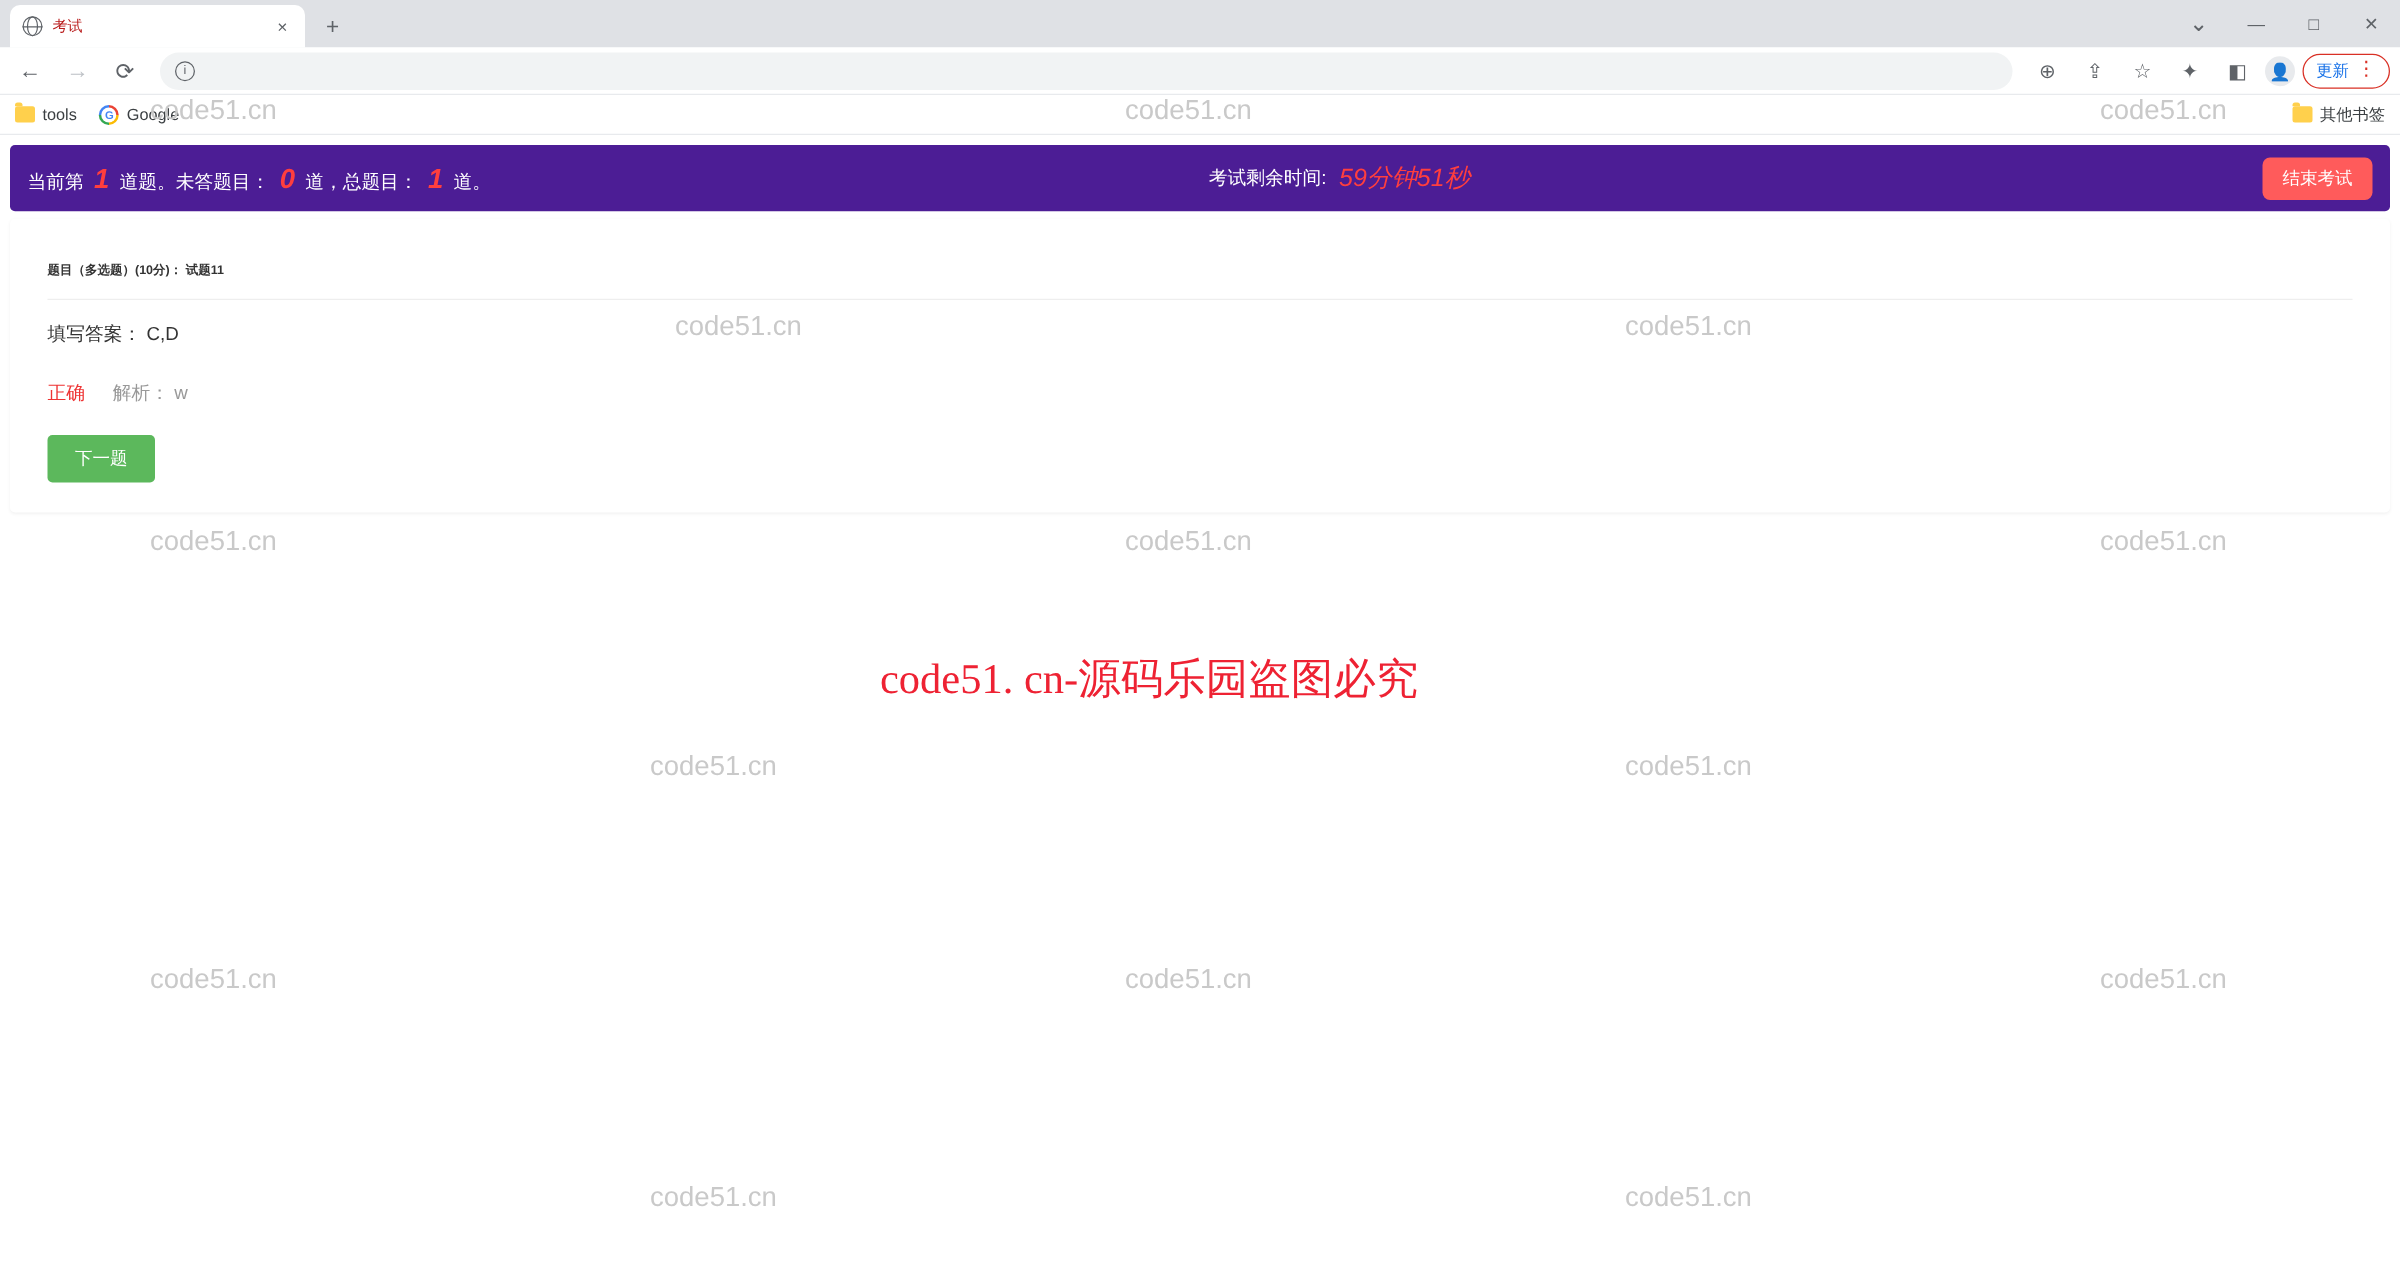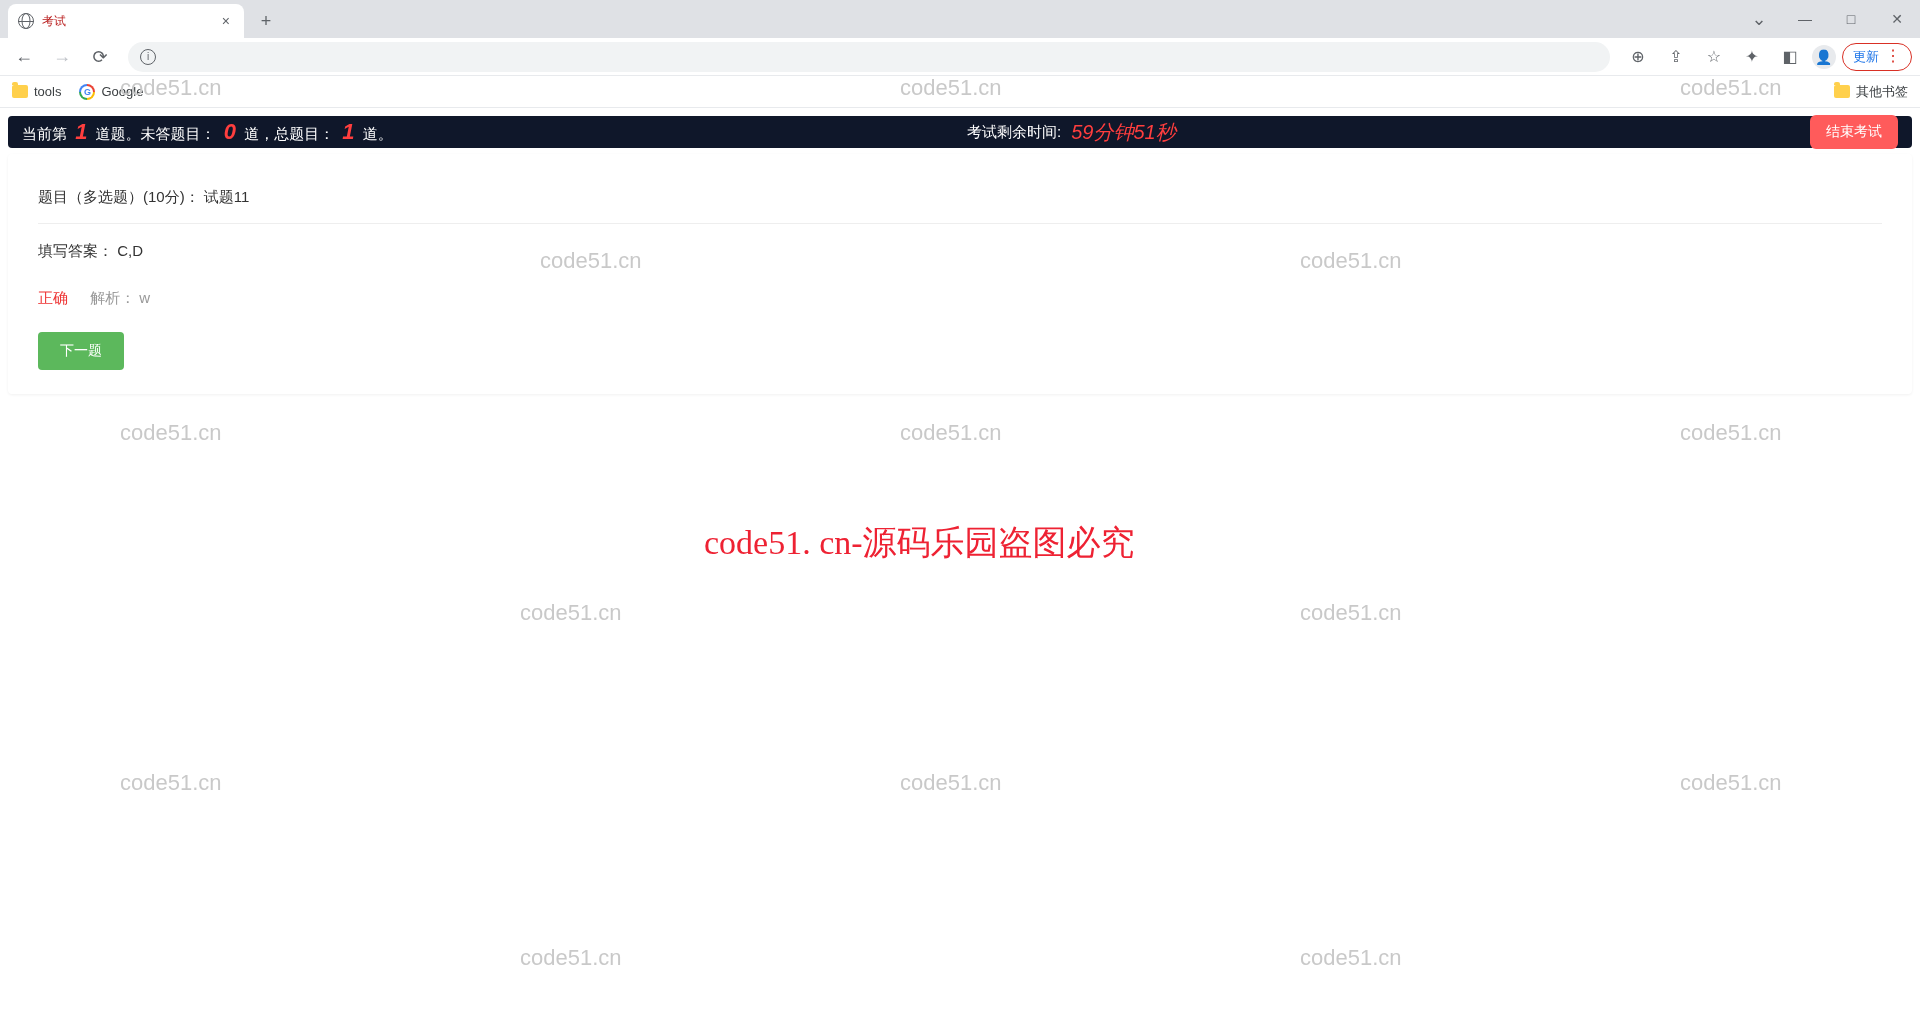--- a/index.html
+++ b/index.html
@@ -33,28 +33,28 @@
 .bookmarks { background: #fff; height: 32px; display: flex; align-items: center; padding: 0 12px; gap: 18px; border-bottom: 1px solid #e8eaed; font-size: 13px; text-align: center; }
 .bm-item { display: flex; align-items: center; gap: 6px; color: #3c4043; cursor: pointer; }
 .folder-icon { width: 16px; height: 13px; background: #ffd04c; border-radius: 2px; position: relative; }
 .folder-icon::before { content: ""; position: absolute; top: -3px; left: 0; width: 6px; height: 3px; background: #ffd04c; border-radius: 2px 2px 0 0; }
 .g-icon { width: 16px; height: 16px; background: conic-gradient(#ea4335 0 90deg,#fbbc05 90deg 180deg,#34a853 180deg 270deg,#4285f4 270deg 360deg); border-radius: 50%; position: relative; }
 .g-icon::after { content: "G"; position: absolute; inset: 2px; background: #fff; border-radius: 50%; font-size: 9px; font-weight: bold; color: #4285f4; display: flex; align-items: center; justify-content: center; }
 .bm-right { margin-left: auto; }
 
 
 .page { padding: 8px; }
-.exam-header { background: #0f172a; color: #fff; height: 32px; border-radius: 4px; display: flex; align-items: center; padding: 0 14px; font-size: 15px; }
+.exam-header { background: #4c1d95; color: #fff; height: 53px; border-radius: 4px; display: flex; align-items: center; padding: 0 14px; font-size: 15px; }
 .exam-header .red { color: #ff3e3e; font-size: 22px; font-weight: bold; padding: 0 4px; font-style: italic; }
 .exam-header .timer-label { margin-left: auto; }
 .exam-header .timer-val { color: #ff3e3e; font-size: 20px; margin-left: 10px; margin-right: 60px; font-style: italic; }
 .end-btn { background: #ff5b5b; color: #fff; border: none; padding: 8px 16px; border-radius: 6px; font-size: 14px; cursor: pointer; margin-left: auto; }
 
 .card { background: #fff; border-radius: 4px; margin-top: 6px; padding: 18px 30px 24px; box-shadow: 0 1px 3px rgba(0,0,0,0.06); }
-.q-row { padding: 16px 0; border-bottom: 1px solid #eee; font-size: 15px; color: #333; }
+.q-row { padding: 16px 0; border-bottom: 1px solid #eee; font-size: 10px; color: #333; font-weight: bold; }
 .ans-row { padding: 18px 0; font-size: 15px; color: #333; }
 .analysis-row { padding: 10px 0 24px; font-size: 15px; }
 .correct { color: #e33; margin-right: 18px; }
 .grey { color: #999; }
 .next-btn { background: #5cb85c; color: #fff; border: none; padding: 10px 22px; border-radius: 4px; font-size: 14px; cursor: pointer; }
 
 
 .wm { position: absolute; color: #c9c9c9; font-size: 22px; pointer-events: none; user-select: none; }
 .wm-big { position: absolute; color: #e23; font-size: 34px; font-family: "SimSun", serif; pointer-events: none; user-select: none; }
 </style>

